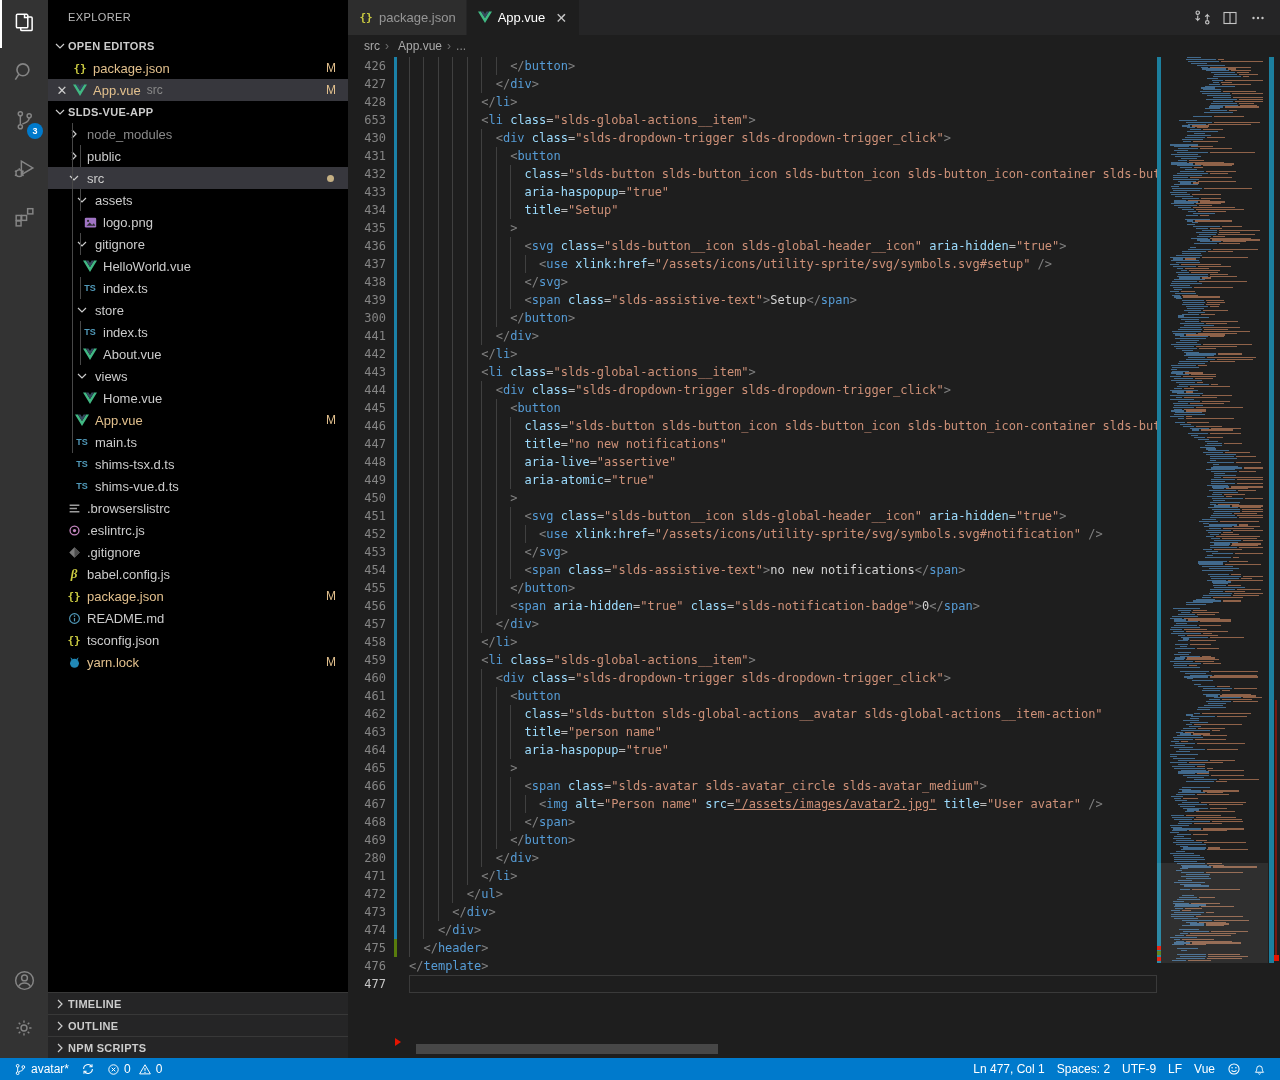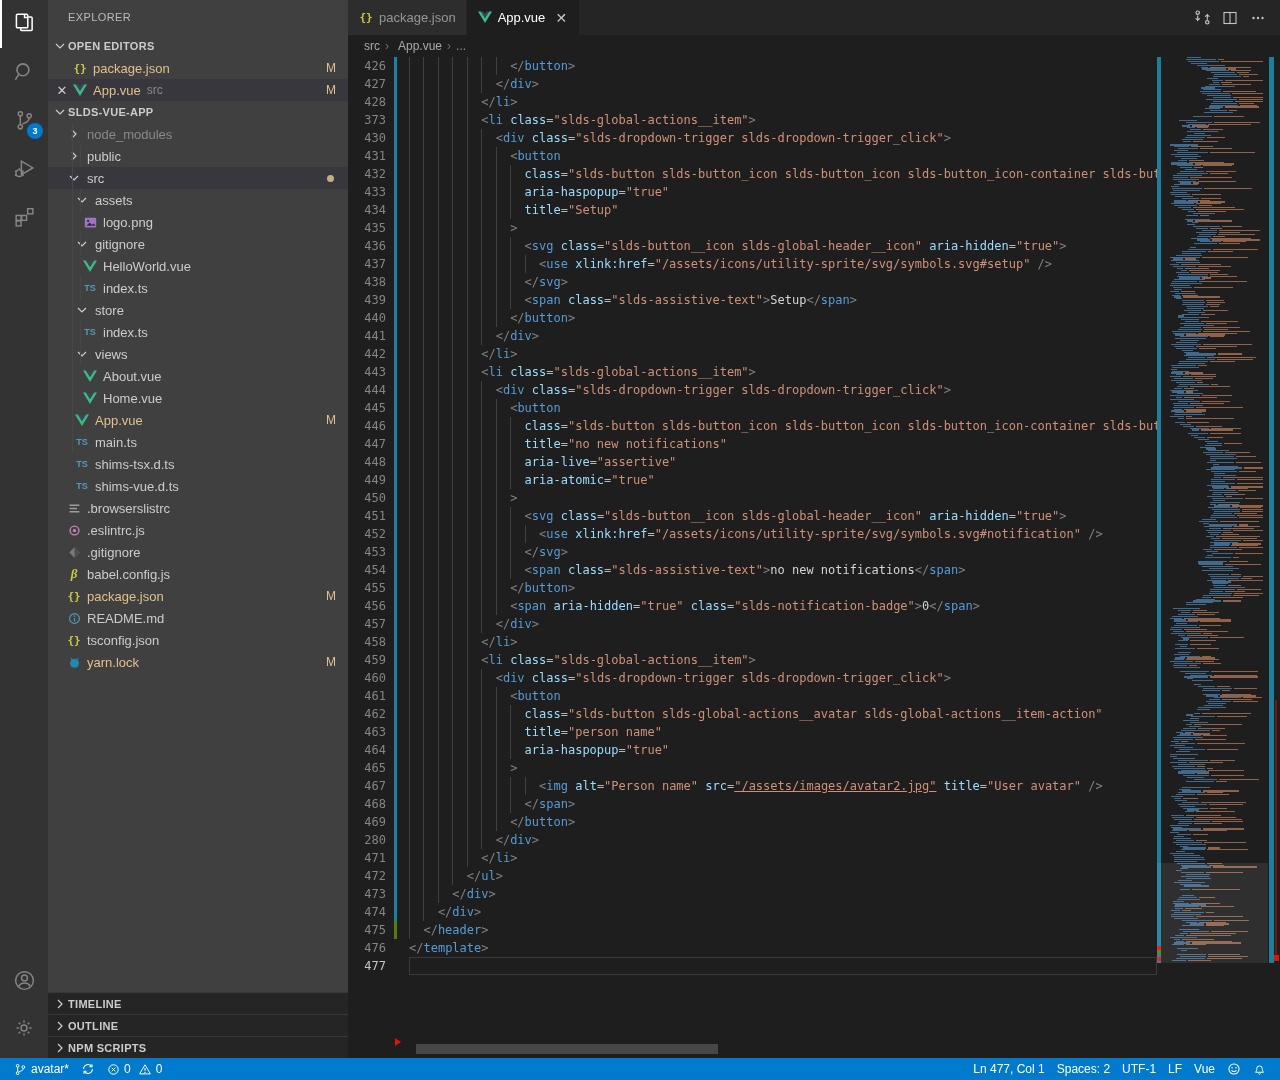--- a/index.html
+++ b/index.html
@@ -14,21 +14,21 @@
   .ab-item { width:48px; height:48px; display:flex; align-items:center; justify-content:center;
              position:relative; color:#858585; cursor:pointer; }
   .ab-item.active { color:#ffffff; }
   .ab-item.active::before { content:""; position:absolute; left:0; top:0; bottom:0; width:2px; background:#ffffff; }
   .ab-item svg { display:block; }
   .ab-badge { position:absolute; right:5px; bottom:5px; min-width:16px; height:16px; border-radius:50%;
               background:#007acc; color:#fff; font-size:9px; line-height:16px; text-align:center; font-weight:bold; }
   .ab-bottom { padding-bottom:6px; display:flex; flex-direction:column; }
 
   
-  .sidebar { width:300px; background:#404040; position:relative; color:#cccccc; font-size:13px; overflow:hidden; }
+  .sidebar { width:300px; background:#000000; position:relative; color:#cccccc; font-size:13px; overflow:hidden; }
   .sb-title { height:35px; line-height:35px; padding-left:20px; font-size:11px; color:#bbbbbb; letter-spacing:.4px; }
   .sb-sec-header { height:22px; display:flex; align-items:center; font-size:11px; font-weight:bold; color:#cccccc;
                    padding-left:4px; cursor:pointer; letter-spacing:.3px; }
   .sb-sec-header .tw { width:16px; height:16px; display:inline-flex; align-items:center; justify-content:center; }
   .row { height:22px; display:flex; align-items:center; cursor:pointer; position:relative; }
   .row.sel { background:#37373d; }
   .row .slot { width:16px; height:16px; display:inline-flex; align-items:center; justify-content:center; flex:none; }
   .row .lbl { margin-left:5px; white-space:nowrap; overflow:hidden; }
   .row .detail { margin-left:6px; color:#8a8a8a; font-size:12px; }
   .row .spacer { flex:1; }
@@ -321,37 +321,37 @@
               <span class="lbl">store</span>
               <span class="spacer"></span>
             </div>
             <div class="row" style="padding-left: 34px;">
               <span class="slot">
                 <span style="color:#519aba;font-weight:bold;font-size:9px">TS</span>
               </span>
               <span class="lbl">index.ts</span>
               <span class="spacer"></span>
             </div>
-            <div class="row" style="padding-left: 26px;">
-              <span class="slot">
-                <svg width="16" height="16" viewBox="0 0 16 16">
-                  <path d="M4 6l4 4 4-4" fill="none" stroke="#cccccc" stroke-width="1.2"></path>
-                </svg>
-              </span>
-              <span class="lbl">views</span>
-              <span class="spacer"></span>
-            </div>
             <div class="row" style="padding-left: 34px;">
               <span class="slot">
                 <svg width="14" height="13" viewBox="0 0 16 14">
                   <path d="M0 0h3.3L8 7.6 12.7 0H16L8 13.4z" fill="#41b883"></path>
                   <path d="M3.3 0h2.9L8 3.1 9.8 0h2.9L8 7.6z" fill="#35495e"></path>
                 </svg>
               </span>
               <span class="lbl">About.vue</span>
+              <span class="spacer"></span>
+            </div>
+            <div class="row" style="padding-left: 26px;">
+              <span class="slot">
+                <svg width="16" height="16" viewBox="0 0 16 16">
+                  <path d="M4 6l4 4 4-4" fill="none" stroke="#cccccc" stroke-width="1.2"></path>
+                </svg>
+              </span>
+              <span class="lbl">views</span>
               <span class="spacer"></span>
             </div>
             <div class="row" style="padding-left: 34px;">
               <span class="slot">
                 <svg width="14" height="13" viewBox="0 0 16 14">
                   <path d="M0 0h3.3L8 7.6 12.7 0H16L8 13.4z" fill="#41b883"></path>
                   <path d="M3.3 0h2.9L8 3.1 9.8 0h2.9L8 7.6z" fill="#35495e"></path>
                 </svg>
               </span>
               <span class="lbl">Home.vue</span>
@@ -581,21 +581,21 @@
               </div>
             </div>
             <div class="code-line">
               <div class="ln">428</div>
               <div class="gutw gut-m"></div>
               <div class="lbody">
                 <div class="codesrc"><span class="indent" style="width: 10ch;"></span><span class="tk-p">&lt;/</span><span class="tk-t">li</span><span class="tk-p">&gt;</span></div>
               </div>
             </div>
             <div class="code-line">
-              <div class="ln">373</div>
+              <div class="ln">653</div>
               <div class="gutw gut-m"></div>
               <div class="lbody">
                 <div class="codesrc"><span class="indent" style="width: 10ch;"></span><span class="tk-p">&lt;</span><span class="tk-t">li</span><span class="tk-x"> </span><span class="tk-a">class</span><span class="tk-o">=</span><span class="tk-s">"slds-global-actions__item"</span><span class="tk-p">&gt;</span></div>
               </div>
             </div>
             <div class="code-line">
               <div class="ln">430</div>
               <div class="gutw gut-m"></div>
               <div class="lbody">
                 <div class="codesrc"><span class="indent" style="width: 12ch;"></span><span class="tk-p">&lt;</span><span class="tk-t">div</span><span class="tk-x"> </span><span class="tk-a">class</span><span class="tk-o">=</span><span class="tk-s">"slds-dropdown-trigger slds-dropdown-trigger_click"</span><span class="tk-p">&gt;</span></div>
@@ -658,21 +658,21 @@
               </div>
             </div>
             <div class="code-line">
               <div class="ln">439</div>
               <div class="gutw gut-m"></div>
               <div class="lbody">
                 <div class="codesrc"><span class="indent" style="width: 16ch;"></span><span class="tk-p">&lt;</span><span class="tk-t">span</span><span class="tk-x"> </span><span class="tk-a">class</span><span class="tk-o">=</span><span class="tk-s">"slds-assistive-text"</span><span class="tk-p">&gt;</span><span class="tk-x">Setup</span><span class="tk-p">&lt;/</span><span class="tk-t">span</span><span class="tk-p">&gt;</span></div>
               </div>
             </div>
             <div class="code-line">
-              <div class="ln">440</div>
+              <div class="ln">300</div>
               <div class="gutw gut-m"></div>
               <div class="lbody">
                 <div class="codesrc"><span class="indent" style="width: 14ch;"></span><span class="tk-p">&lt;/</span><span class="tk-t">button</span><span class="tk-p">&gt;</span></div>
               </div>
             </div>
             <div class="code-line">
               <div class="ln">441</div>
               <div class="gutw gut-m"></div>
               <div class="lbody">
                 <div class="codesrc"><span class="indent" style="width: 12ch;"></span><span class="tk-p">&lt;/</span><span class="tk-t">div</span><span class="tk-p">&gt;</span></div>
@@ -837,20 +837,27 @@
               <div class="gutw gut-m"></div>
               <div class="lbody">
                 <div class="codesrc"><span class="indent" style="width: 16ch;"></span><span class="tk-a">aria-haspopup</span><span class="tk-o">=</span><span class="tk-s">"true"</span></div>
               </div>
             </div>
             <div class="code-line">
               <div class="ln">465</div>
               <div class="gutw gut-m"></div>
               <div class="lbody">
                 <div class="codesrc"><span class="indent" style="width: 14ch;"></span><span class="tk-p">&gt;</span></div>
+              </div>
+            </div>
+            <div class="code-line">
+              <div class="ln">466</div>
+              <div class="gutw gut-m"></div>
+              <div class="lbody">
+                <div class="codesrc"><span class="indent" style="width: 16ch;"></span><span class="tk-p">&lt;</span><span class="tk-t">span</span><span class="tk-x"> </span><span class="tk-a">class</span><span class="tk-o">=</span><span class="tk-s">"slds-avatar slds-avatar_circle slds-avatar_medium"</span><span class="tk-p">&gt;</span></div>
               </div>
             </div>
             <div class="code-line">
               <div class="ln">467</div>
               <div class="gutw gut-m"></div>
               <div class="lbody">
                 <div class="codesrc"><span class="indent" style="width: 18ch;"></span><span class="tk-p">&lt;</span><span class="tk-t">img</span><span class="tk-x"> </span><span class="tk-a">alt</span><span class="tk-o">=</span><span class="tk-s">"Person name"</span><span class="tk-x"> </span><span class="tk-a">src</span><span class="tk-o">=</span><span class="tk-u">"/assets/images/avatar2.jpg"</span><span class="tk-x"> </span><span class="tk-a">title</span><span class="tk-o">=</span><span class="tk-s">"User avatar"</span><span class="tk-x"> </span><span class="tk-p">/&gt;</span></div>
               </div>
             </div>
             <div class="code-line">
@@ -1718,21 +1725,21 @@
         </div>
       </div>
     <div class="sb-group" style="padding-right:8px">
         <div class="sb-item">
           <span>Ln 477, Col 1</span>
         </div>
         <div class="sb-item">
           <span>Spaces: 2</span>
         </div>
         <div class="sb-item">
-          <span>UTF-1</span>
+          <span>UTF-9</span>
         </div>
         <div class="sb-item">
           <span>LF</span>
         </div>
         <div class="sb-item">
           <span>Vue</span>
         </div>
         <div class="sb-item">
           <span class="si">
             <svg width="14" height="14" viewBox="0 0 16 16">

